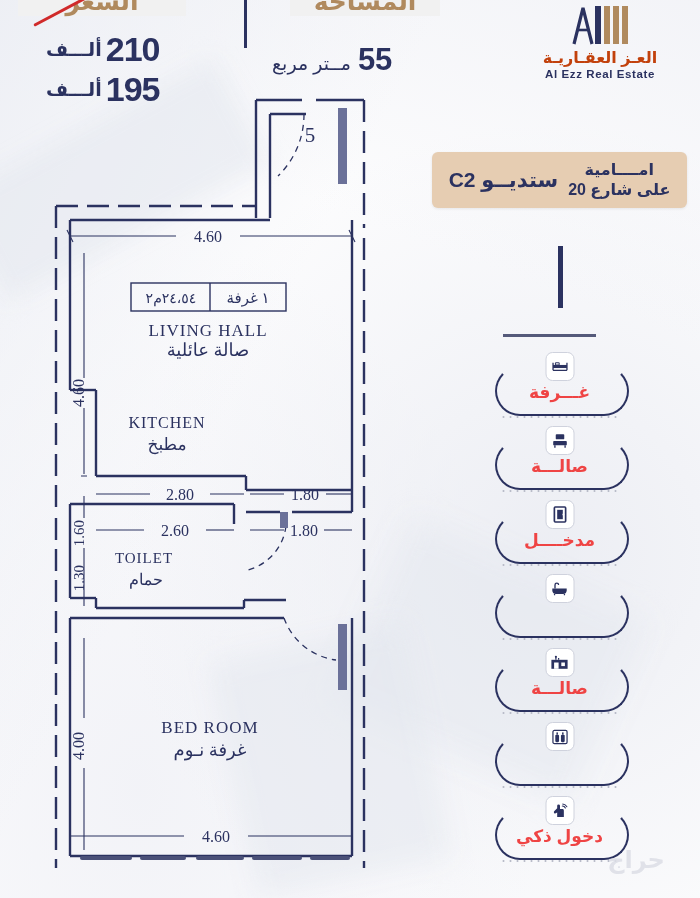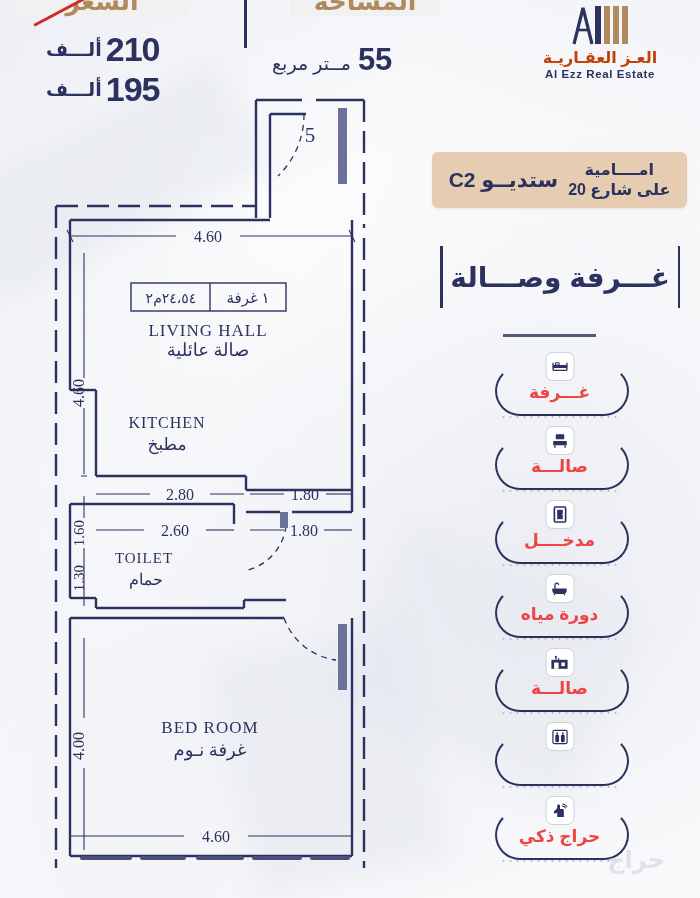--- a/index.html
+++ b/index.html
@@ -135,21 +135,20 @@
     <div class="badge-r">
       <div>امــــامية</div>
       <div>على شارع 20</div>
     </div>
     <div class="badge-l">ستديــو C2</div>
   </div>
 </div>
 
 <div class="heading-wrap">
   <div class="hbar"></div>
-  <div class="heading">غـــرفة وصـــالة</div>
   <div class="hbar"></div>
 </div>
 <div class="hrule"></div>
 
 <div class="pills">
 
   <div class="pill">
     <div class="pill-arc"></div>
     <div class="pill-ico">
       <svg width="17" height="15" viewBox="0 0 22 18">
@@ -191,21 +190,20 @@
 
   <div class="pill">
     <div class="pill-arc"></div>
     <div class="pill-ico">
       <svg width="18" height="15" viewBox="0 0 20 16">
         <path d="M2 8 h16 v2 a4 4 0 0 1 -4 4 H6 a4 4 0 0 1 -4 -4 z" fill="#2b3260"></path>
         <path d="M5 8 V4 a2 2 0 0 1 4 0" fill="none" stroke="#2b3260" stroke-width="1.5"></path>
         <path d="M4.5 14 v1.5 M15.5 14 v1.5" stroke="#2b3260" stroke-width="1.4"></path>
       </svg>
     </div>
-    <div class="pill-txt">دورة مياه</div>
     <div class="pill-dot"></div>
   </div>
 
   <div class="pill">
     <div class="pill-arc"></div>
     <div class="pill-ico">
       <svg width="18" height="15" viewBox="0 0 20 16">
         <rect x="1" y="5" width="18" height="10" fill="#2b3260"></rect>
         <rect x="4" y="8" width="5" height="7" fill="#fff"></rect>
         <rect x="12" y="8" width="4" height="4" fill="#fff"></rect>
@@ -233,21 +231,21 @@
 
   <div class="pill">
     <div class="pill-arc"></div>
     <div class="pill-ico">
       <svg width="17" height="16" viewBox="0 0 18 17">
         <path d="M6 15 v-5 l-1.6 1 a1.4 1.4 0 0 1 -1.6 -2.2 L6 5.6 V3 a1.5 1.5 0 0 1 3 0 v3.4 h2.6 a1.5 1.5 0 0 1 1.5 1.5 V15 z" fill="#2b3260"></path>
         <path d="M11.5 3.2 a3.4 3.4 0 0 1 3.2 2" fill="none" stroke="#2b3260" stroke-width="1.2" stroke-linecap="round"></path>
         <path d="M11.9 1 a5.6 5.6 0 0 1 4.4 3" fill="none" stroke="#2b3260" stroke-width="1.1" stroke-linecap="round"></path>
       </svg>
     </div>
-    <div class="pill-txt">حراج ذكي</div>
+    <div class="pill-txt">دخول ذكي</div>
     <div class="pill-dot"></div>
   </div>
 </div>
 
 <div class="plan">
 <svg width="370" height="800" viewBox="0 0 370 800">
   <g stroke="#2b3260" fill="none" stroke-width="2.4">
 
     <path d="M222 22 H268"></path>
     <path d="M282 22 H330"></path>

